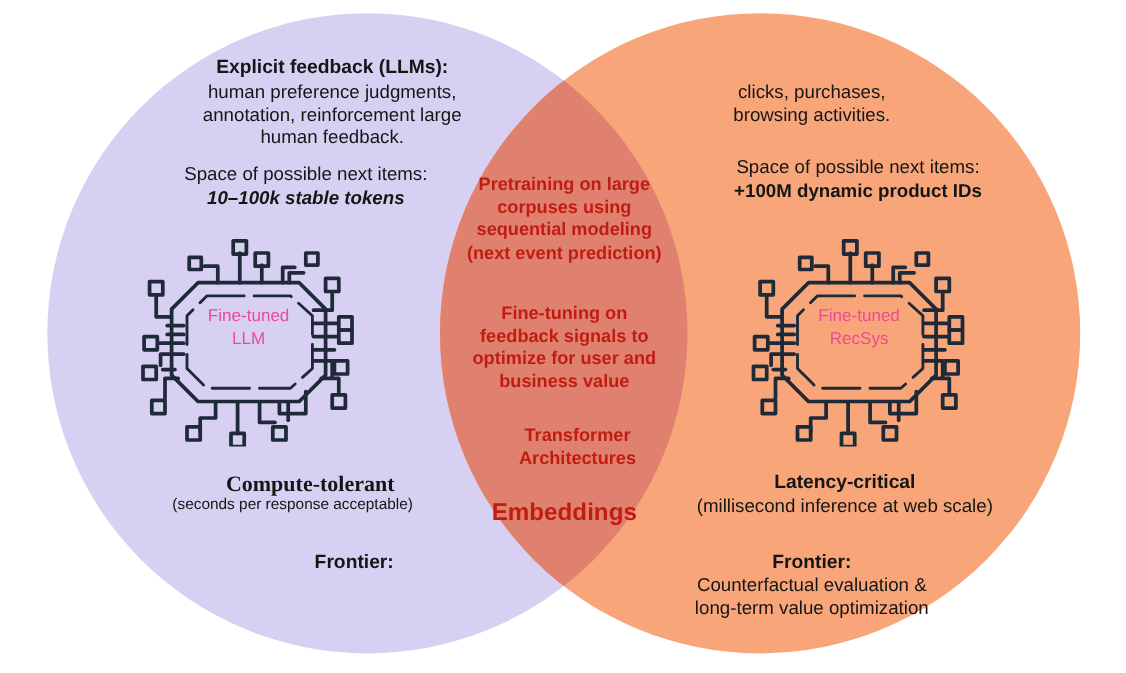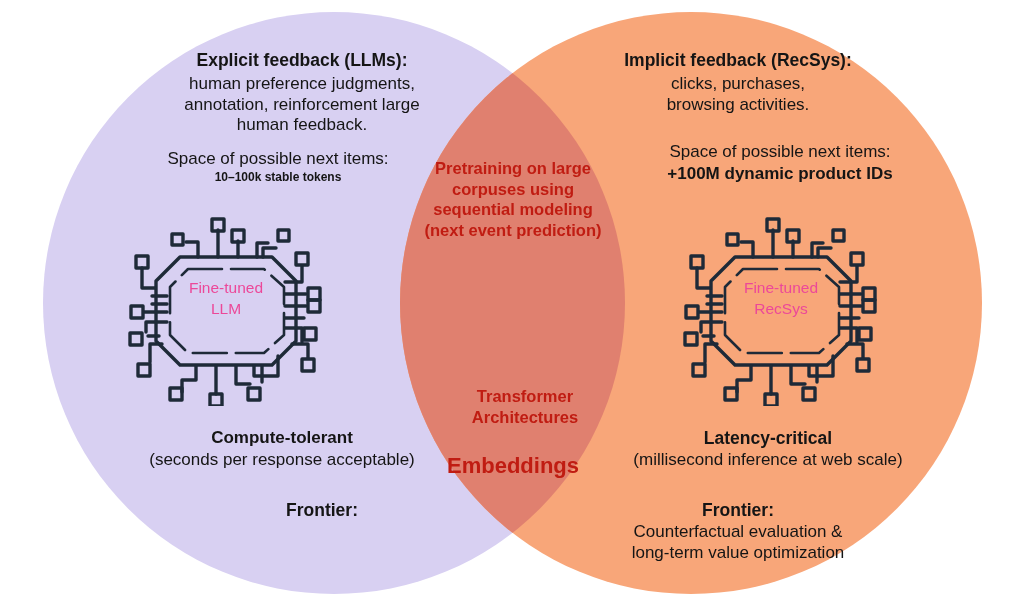--- a/index.html
+++ b/index.html
@@ -41,23 +41,23 @@
     text-align: center;
     line-height: 1.25;
     position: absolute;
     white-space: pre-line;
   }
 
   
   #left-heading      { left: 152px; top: 50px;  width: 300px; font-size: 17.5px; font-weight: bold; }
   #left-heading-body { left: 142px; top: 74px;  width: 320px; font-size: 17px; }
   #left-space-label  { left: 118px; top: 149px; width: 320px; font-size: 17px; }
-  #left-space-value  { left: 118px; top: 170px; width: 320px; font-size: 12px; font-weight: bold; }
-  #left-compute-h    { left: 122px; top: 428px; width: 320px; font-size: 17px; font-weight: bold; }
-  #left-compute-b    { left: 112px; top: 450px; width: 340px; font-size: 17px; }
+  #left-space-value  { left: 118px; top: 170px; width: 320px; font-size: 17px; font-weight: bold; font-style: italic; }
+  #left-compute-h    { left: 122px; top: 428px; width: 320px; font-size: 20px; font-weight: bold; font-family: Liberation Serif, serif; }
+  #left-compute-b    { left: 96px; top: 450px; width: 340px; font-size: 14px; }
   #left-frontier-h   { left: 172px; top: 500px; width: 300px; font-size: 17.5px; font-weight: bold; }
   #left-frontier-b   { left: 132px; top: 522px; width: 340px; font-size: 17px; }
 
   
   #right-heading      { left: 578px; top: 50px;  width: 320px; font-size: 17.5px; font-weight: bold; }
   #right-heading-body { left: 578px; top: 74px;  width: 320px; font-size: 17px; }
   #right-space-label  { left: 610px; top: 142px; width: 340px; font-size: 17px; }
   #right-space-value  { left: 610px; top: 164px; width: 340px; font-size: 17px; font-weight: bold; }
   #right-latency-h    { left: 598px; top: 428px; width: 340px; font-size: 17.5px; font-weight: bold; }
   #right-latency-b    { left: 588px; top: 450px; width: 360px; font-size: 17px; }
@@ -111,36 +111,39 @@
   <div class="txt" id="left-heading-body">human preference judgments,
 annotation, reinforcement large
 human feedback.</div>
   <div class="txt" id="left-space-label">Space of possible next items:</div>
   <div class="txt" id="left-space-value">10–100k stable tokens</div>
 
   <div class="txt" id="left-compute-h">Compute-tolerant</div>
   <div class="txt" id="left-compute-b">(seconds per response acceptable)</div>
   <div class="txt" id="left-frontier-h">Frontier:</div>
 
-  <div class="txt" id="right-heading">Implicit feedback (RecSys):</div>
   <div class="txt" id="right-heading-body">clicks, purchases,
 browsing activities.</div>
   <div class="txt" id="right-space-label">Space of possible next items:</div>
   <div class="txt" id="right-space-value">+100M dynamic product IDs</div>
 
   <div class="txt" id="right-latency-b">(millisecond inference at web scale)</div>
   <div class="txt" id="right-latency-h">Latency-critical</div>
   <div class="txt" id="right-frontier-h">Frontier:</div>
   <div class="txt" id="right-frontier-b">Counterfactual evaluation &amp;
 long-term value optimization</div>
 
   <div class="center-red" id="center-pretrain">Pretraining on large
 corpuses using
 sequential modeling
 (next event prediction)</div>
+  <div class="center-red" id="center-finetune">Fine-tuning on
+feedback signals to
+optimize for user and
+business value</div>
   <div class="center-red" id="center-transf">Transformer
 Architectures</div>
   <div class="center-red" id="center-embed">Embeddings</div>
 
   <div class="chip-wrap" id="chip-left">
     <svg viewBox="0 0 200 190" width="200" height="190">
       <g fill="none" stroke="#1E2A38" stroke-width="3.4" stroke-linecap="round" stroke-linejoin="round">
 
         <path d="M54 44 H146 L170 68 V128 L146 152 H54 L30 128 V68 Z" transform="translate(0,-3)"></path>
 

